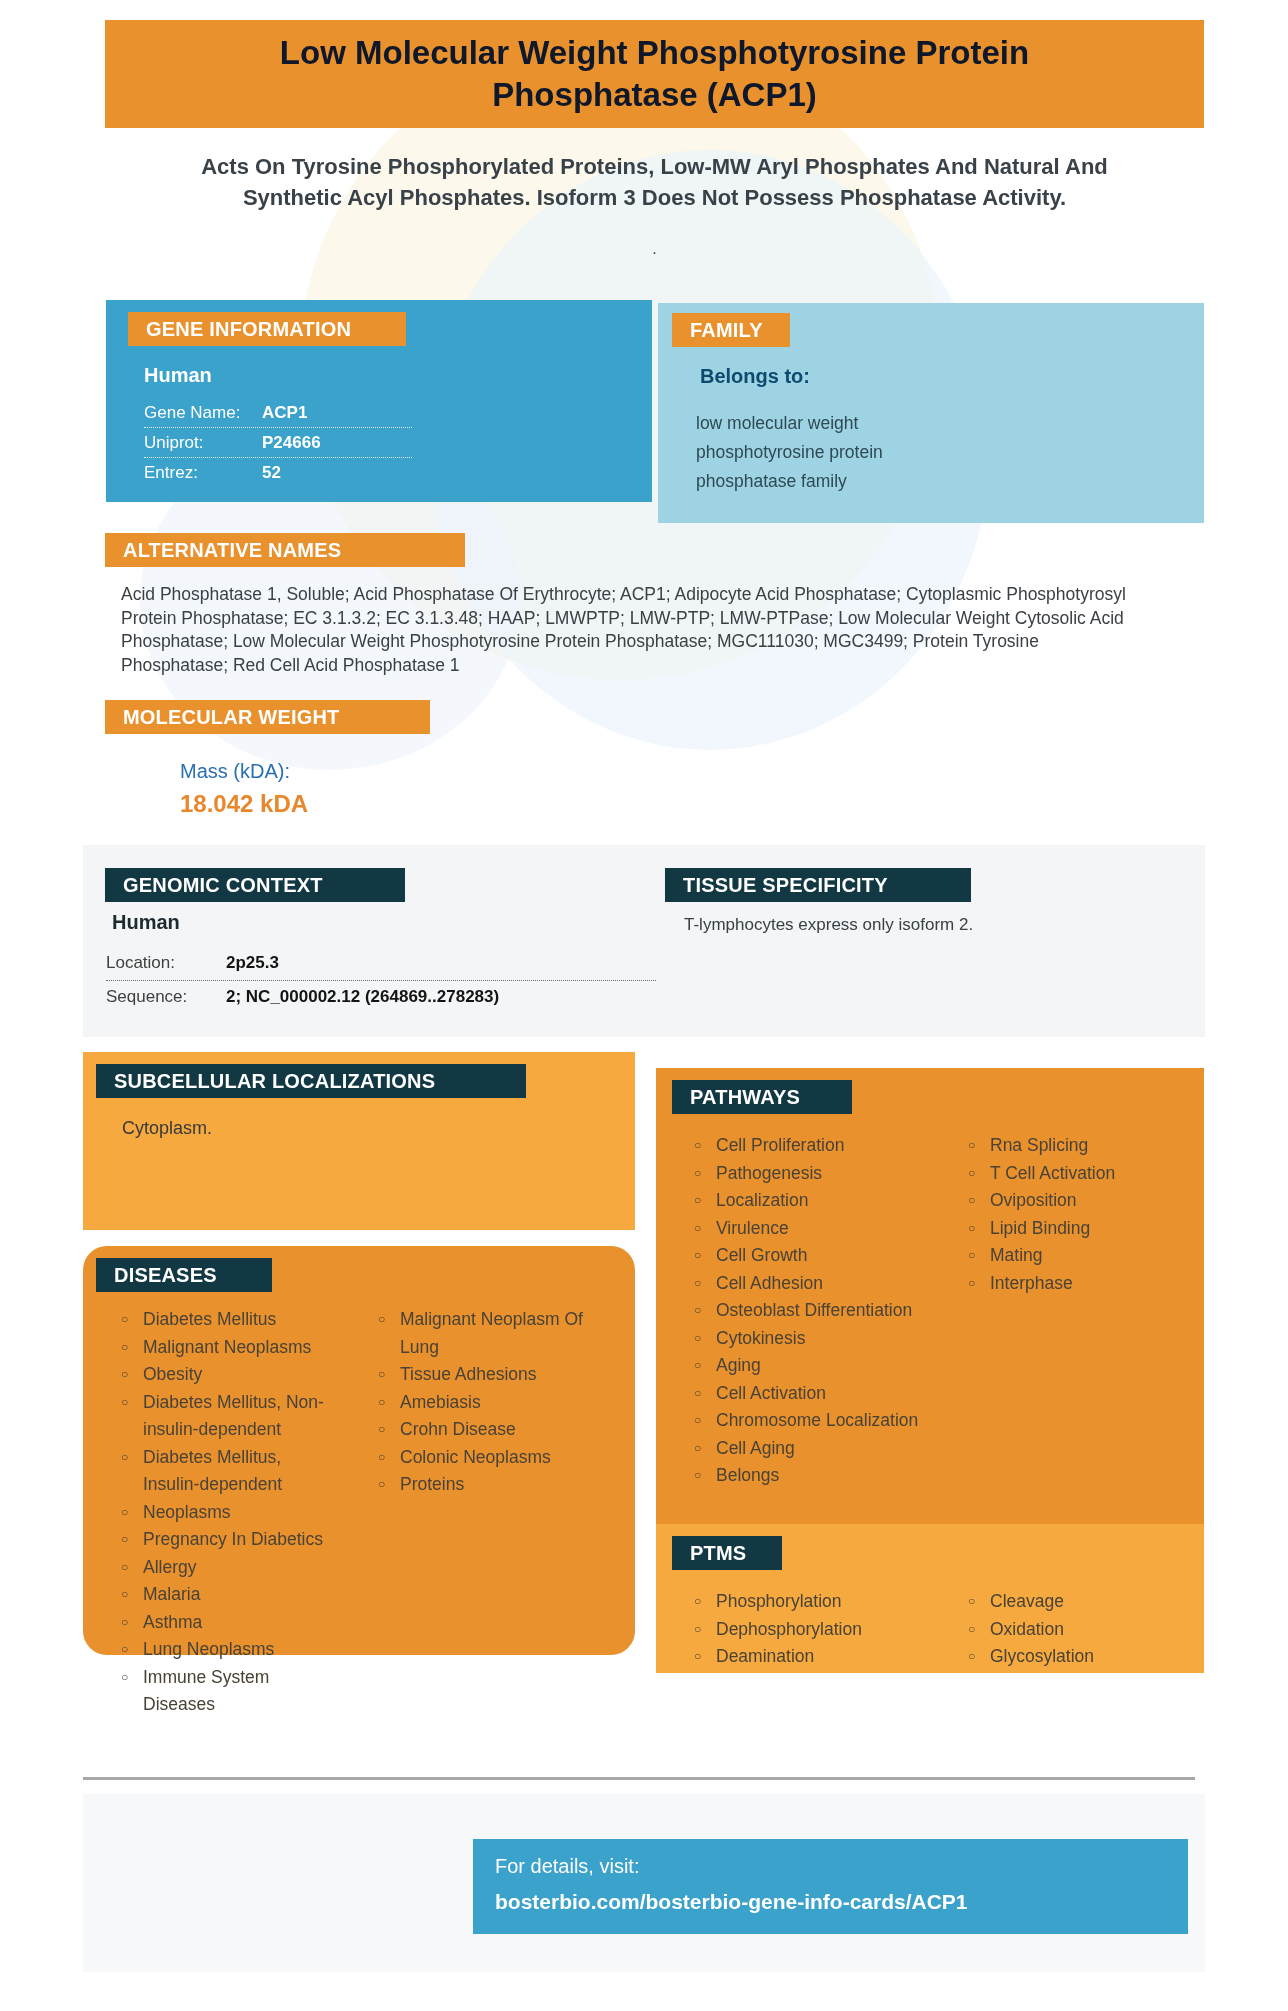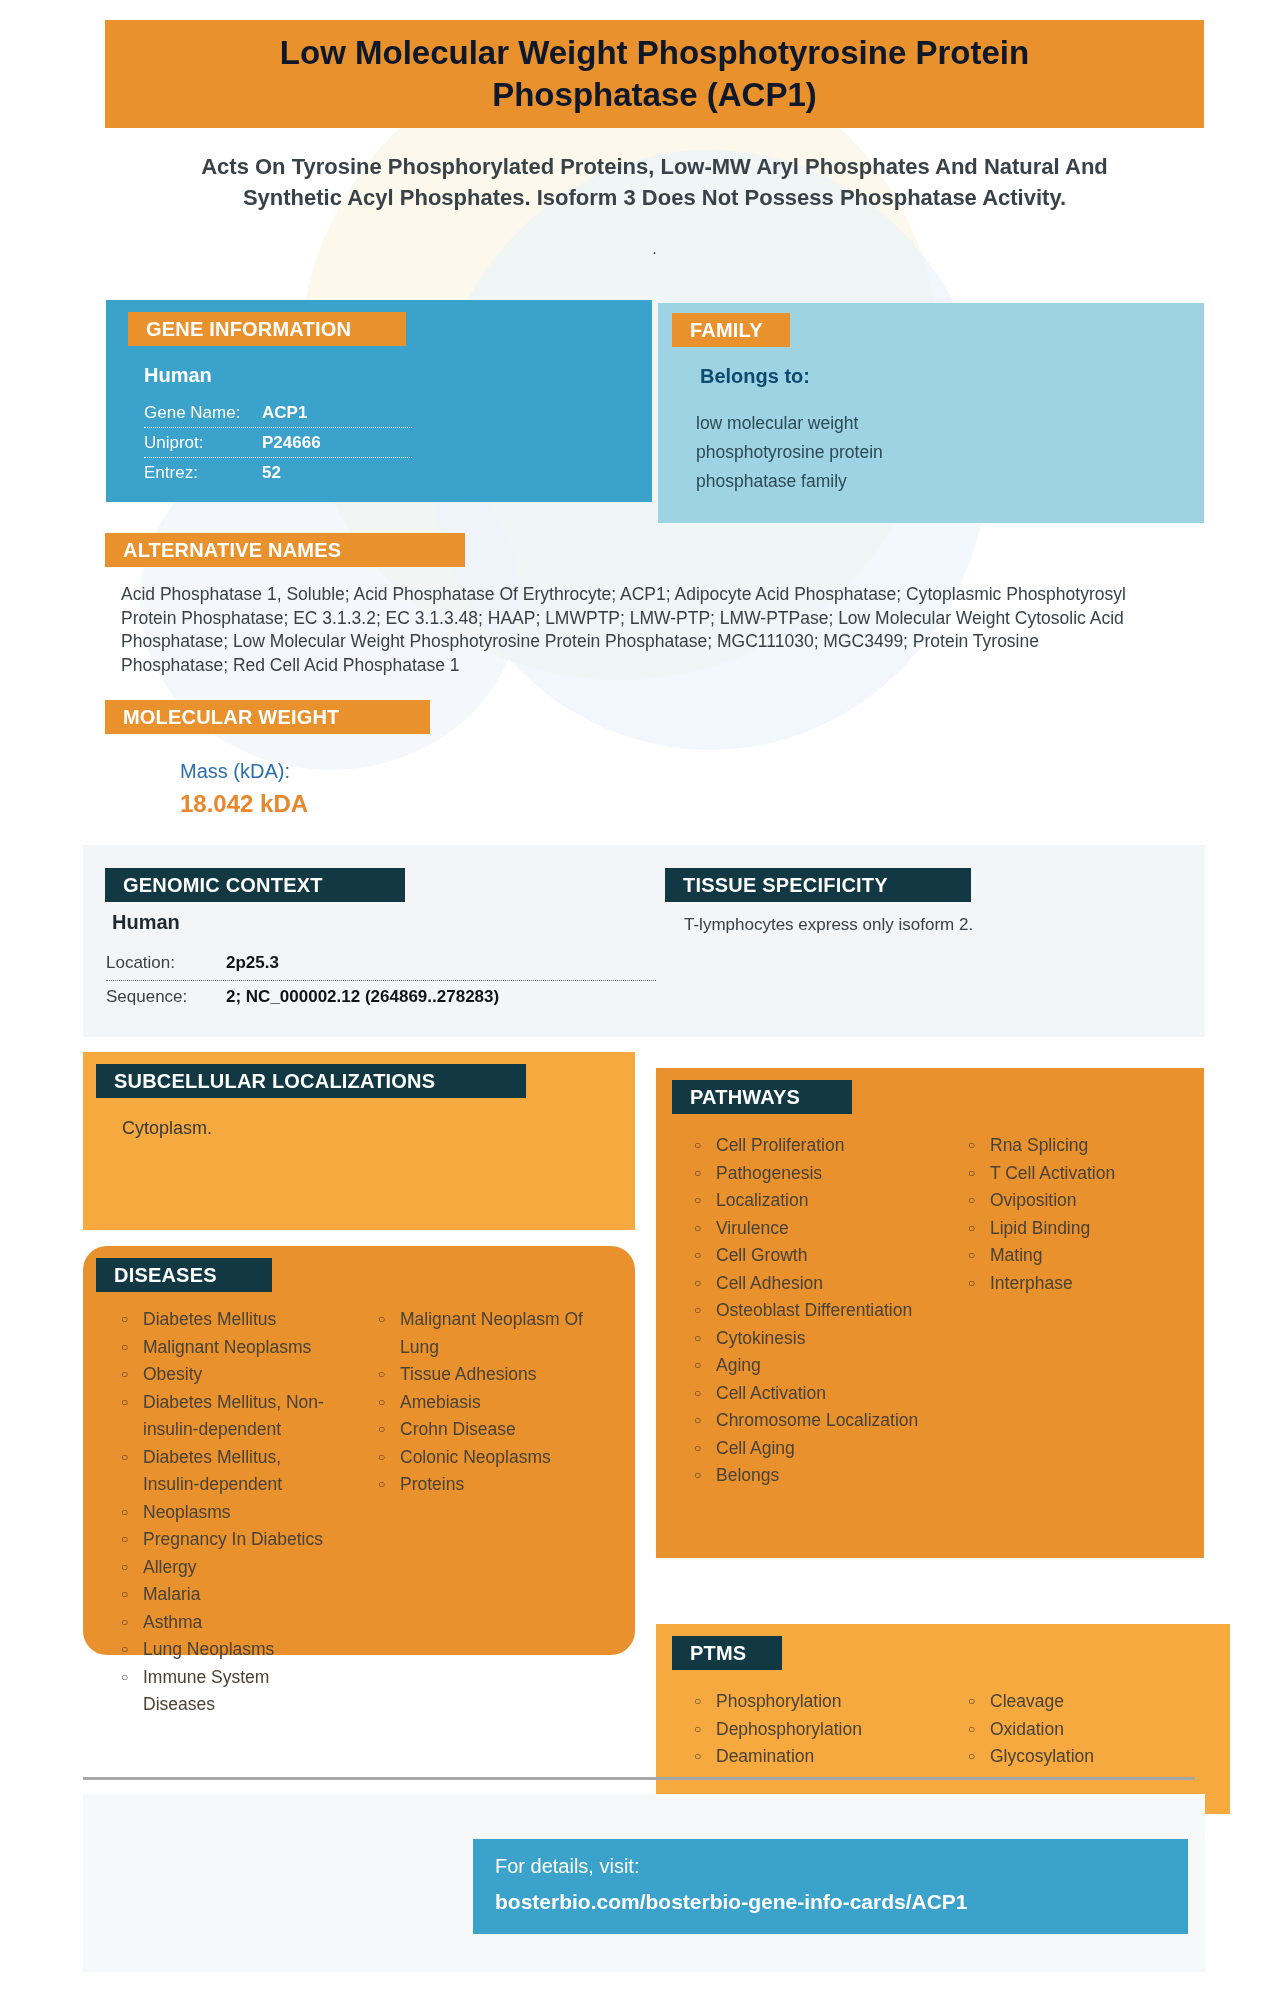--- a/index.html
+++ b/index.html
@@ -83,21 +83,21 @@
   #subcell-panel{left:83px;top:1052px;width:552px;height:178px;background:var(--light-orange);}
   #subcell-panel .bar{left:13px;top:12px;width:430px;}
   #subcell-text{position:absolute;left:39px;top:66px;font-size:18px;color:#37393B;}
 
   #pathways-panel{left:656px;top:1068px;width:548px;height:490px;background:var(--orange);}
   #pathways-panel .bar{left:16px;top:12px;width:180px;}
 
   #diseases-panel{left:83px;top:1246px;width:552px;height:409px;background:var(--orange);border-radius:24px;}
   #diseases-panel .bar{left:13px;top:12px;width:176px;}
 
-  #ptms-panel{left:656px;top:1624px;width:548px;height:190px;background:var(--light-orange);padding-left:26px;}
+  #ptms-panel{left:656px;top:1524px;width:548px;height:149px;background:var(--light-orange);}
   #ptms-panel .bar{left:16px;top:12px;width:110px;}
 
   .cols{position:absolute;left:0;display:flex;padding-left:30px;box-sizing:border-box;}
   #pathways-panel .cols{top:64px;}
   #diseases-panel .cols{top:60px;}
   #ptms-panel .cols{top:64px;}
   ul.blist{list-style:none;margin:0;padding:0;}
   ul.blist li{
     position:relative;padding-left:30px;font-size:17.5px;line-height:27.5px;color:var(--warm-ink);
   }

